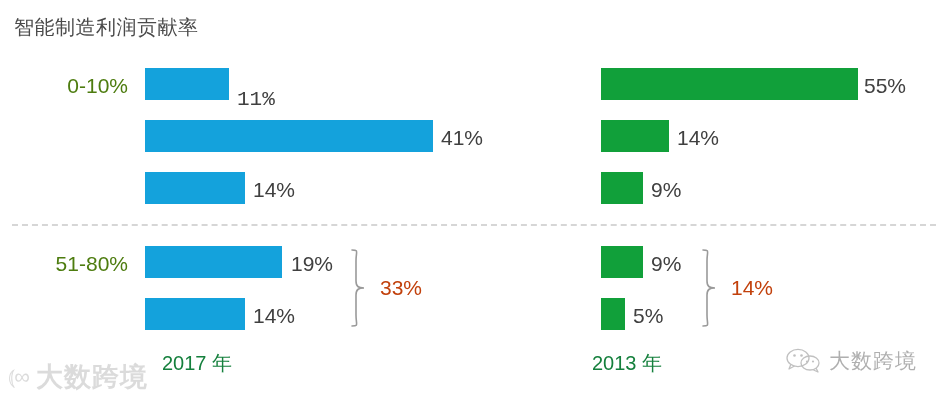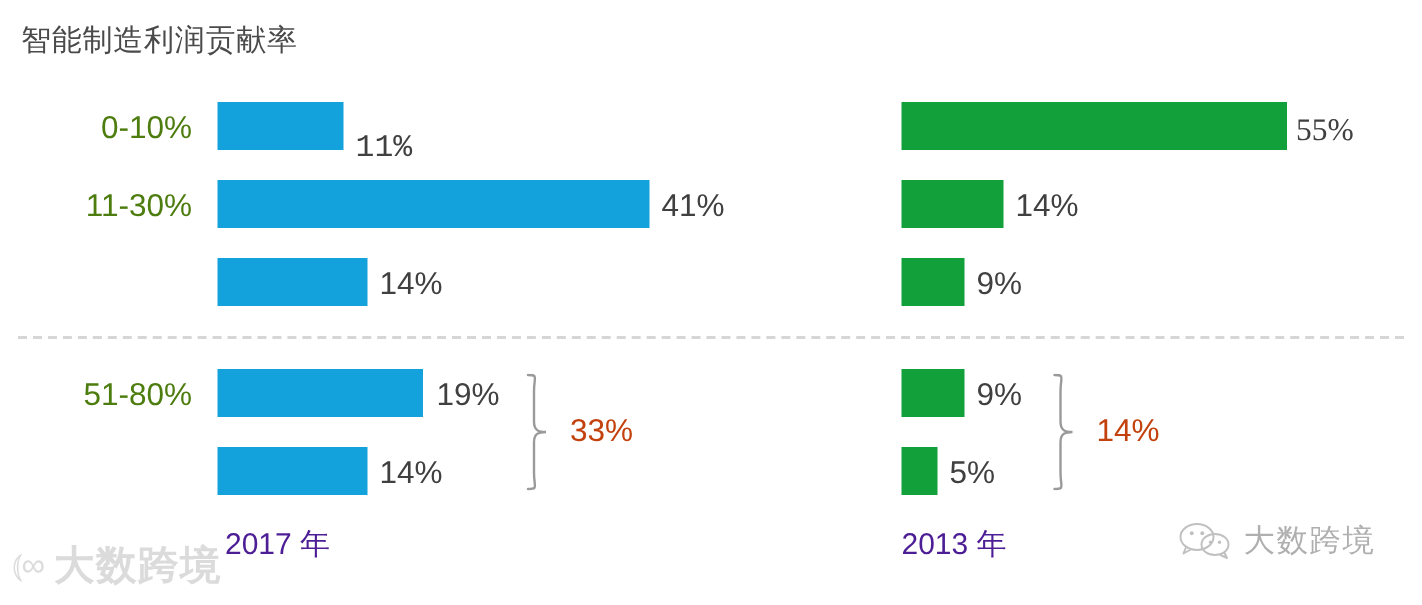--- a/index.html
+++ b/index.html
@@ -67,22 +67,23 @@
     line-height: 24px;
     color: #404040;
     white-space: nowrap;
   }
 
   
   .series-caption {
     position: absolute;
     font-size: 20px;
     line-height: 24px;
-    color: #4c1d95;
-    white-space: nowrap;
+    color: #15803d;
+    white-space: nowrap;
+    margin-left: 12px;
   }
 
   
   .brace {
     position: absolute;
     width: 16px;
     height: 78px;
   }
   .brace svg { display: block; width: 16px; height: 78px; }
   .brace-total {
@@ -139,21 +140,20 @@
 </head>
 <body>
 
 <div id="chart-root">
 
   <div class="chart-title">智能制造利润贡献率</div>
 
   <div class="divider"></div>
 
   <div class="cat-label" style="top:74px;">0-10%</div>
-  <div class="cat-label" style="top:126px;">11-30%</div>
   <div class="cat-label" style="top:252px;">51-80%</div>
 
   <div class="bar blue" style="left:145px; top:68px;  width:84px;"></div>
   <div class="bar-value" style="left:237px; top:88px;font-family:Liberation Mono, monospace;">11%</div>
 
   <div class="bar blue" style="left:145px; top:120px; width:288px;"></div>
   <div class="bar-value" style="left:441px; top:126px;">41%</div>
 
   <div class="bar blue" style="left:145px; top:172px; width:100px;"></div>
   <div class="bar-value" style="left:253px; top:178px;">14%</div>
@@ -167,42 +167,42 @@
   <div class="brace" style="left:350px; top:249px;">
     <svg viewBox="0 0 16 78" preserveAspectRatio="none" aria-hidden="true">
       <path d="M2 1 C9 1 6 2 6 12 L6 32 C6 38 9 39 14 39 C9 39 6 40 6 46 L6 66 C6 76 9 77 2 77" fill="none" stroke="#9a9a9a" stroke-width="1.6" stroke-linecap="round"></path>
     </svg>
   </div>
   <div class="brace-total" style="left:380px; top:276px;">33%</div>
 
   <div class="series-caption" style="left:150px; top:351px;">2017 年</div>
 
   <div class="bar green" style="left:601px; top:68px;  width:257px;"></div>
-  <div class="bar-value" style="left:864px; top:74px;font-family:Liberation Serif, serif;">55%</div>
+  <div class="bar-value" style="left:864px; top:74px;">55%</div>
 
   <div class="bar green" style="left:601px; top:120px; width:68px;"></div>
   <div class="bar-value" style="left:677px; top:126px;">14%</div>
 
   <div class="bar green" style="left:601px; top:172px; width:42px;"></div>
   <div class="bar-value" style="left:651px; top:178px;">9%</div>
 
   <div class="bar green" style="left:601px; top:246px; width:42px;"></div>
   <div class="bar-value" style="left:651px; top:252px;">9%</div>
 
   <div class="bar green" style="left:601px; top:298px; width:24px;"></div>
   <div class="bar-value" style="left:633px; top:304px;">5%</div>
 
   <div class="brace" style="left:701px; top:249px;">
     <svg viewBox="0 0 16 78" preserveAspectRatio="none" aria-hidden="true">
       <path d="M2 1 C9 1 6 2 6 12 L6 32 C6 38 9 39 14 39 C9 39 6 40 6 46 L6 66 C6 76 9 77 2 77" fill="none" stroke="#9a9a9a" stroke-width="1.6" stroke-linecap="round"></path>
     </svg>
   </div>
   <div class="brace-total" style="left:731px; top:276px;">14%</div>
 
-  <div class="series-caption" style="left:601px; top:351px;">2013 年</div>
+  <div class="series-caption" style="left:580px; top:351px;">2013 年</div>
 
   <div class="wm-left">
     <span class="wm-mark">⦅∞</span>
     <span class="wm-text">大数跨境</span>
   </div>
 
   <div class="wm-right">
     <span>
       <svg class="wechat-icon" width="34" height="26" viewBox="0 0 34 26" aria-hidden="true">
         <ellipse cx="12" cy="10" rx="11" ry="8.6" fill="none" stroke="#8e8e8e" stroke-width="1.3"></ellipse>

